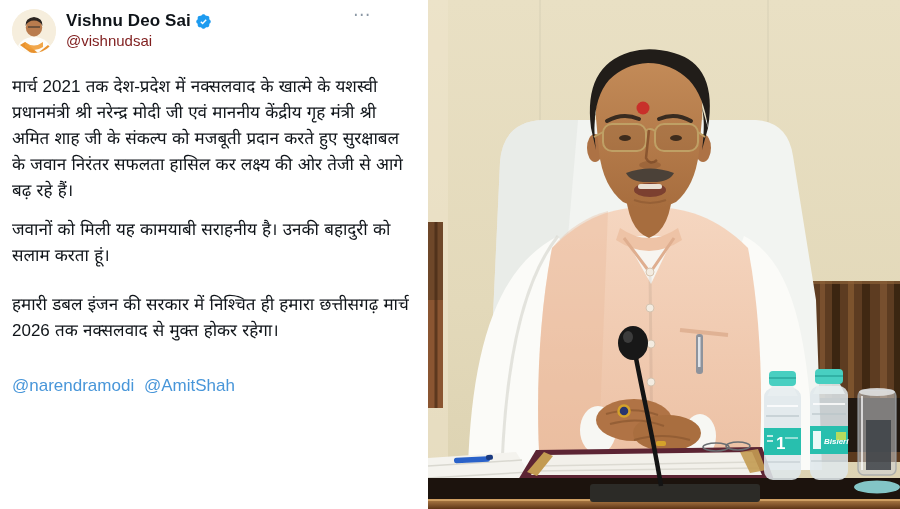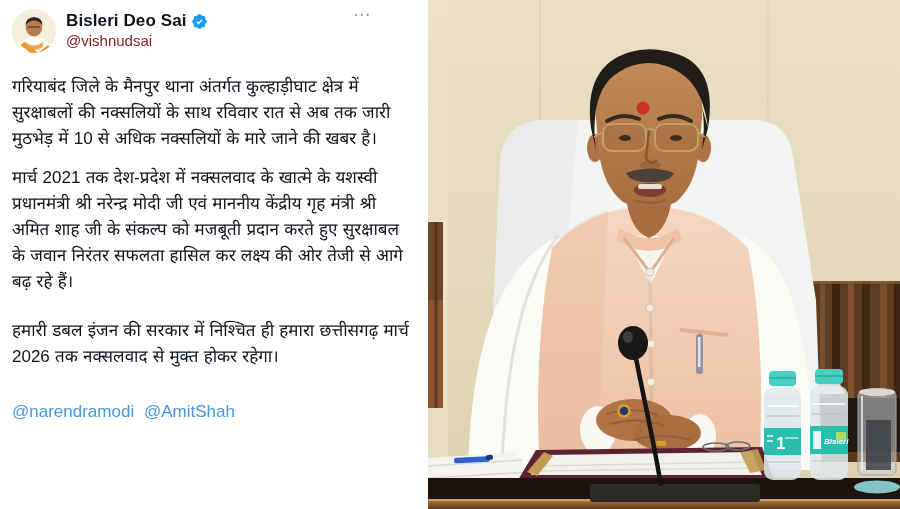--- a/index.html
+++ b/index.html
@@ -58,35 +58,35 @@
         <path d="M 8,36 L 19,44 L 26,44 L 13,33 Z" fill="#e8922e"></path>
         <path d="M 36,36 L 26,44 L 33,44 L 39,39 Z" fill="#e8922e"></path>
         <path d="M 13,33 Q 22,40 31,33 L 31,38 Q 22,44 13,38 Z" fill="#ef9d36" opacity=".9"></path>
         <ellipse cx="22" cy="18.5" rx="8.2" ry="9" fill="#b97c4e"></ellipse>
         <path d="M 13.5,17 Q 13,9 22,8 Q 31,9 30.5,17 Q 28,11.5 22,11.5 Q 16,11.5 13.5,17 Z" fill="#2b2420"></path>
         <line x1="16" y1="18" x2="28" y2="18" stroke="#5a4636" stroke-width="1.3"></line>
       </svg>
     </div>
     <div class="author-block">
       <div class="author-name-row">
-        <span class="author-name">Bisleri Deo Sai</span>
+        <span class="author-name">Vishnu Deo Sai</span>
         <svg class="badge" viewBox="0 0 24 24">
           <path fill="#1d9bf0" d="M22.25 12c0-1.43-.88-2.67-2.19-3.34.46-1.39.2-2.9-.81-3.91s-2.52-1.27-3.91-.81C14.67 2.63 13.43 1.75 12 1.75s-2.67.88-3.33 2.19c-1.4-.46-2.91-.2-3.92.81s-1.26 2.52-.8 3.91c-1.31.67-2.2 1.91-2.2 3.34s.89 2.67 2.2 3.34c-.46 1.39-.21 2.9.8 3.91s2.52 1.26 3.91.81c.67 1.31 1.91 2.19 3.34 2.19s2.67-.88 3.34-2.19c1.39.45 2.9.2 3.91-.81s1.27-2.52.81-3.91c1.31-.67 2.19-1.91 2.19-3.34z"></path>
           <path fill="#ffffff" d="M10.68 16.1l-3.16-3.16 1.41-1.42 1.75 1.75 4.4-4.4 1.42 1.42-5.82 5.81z"></path>
         </svg>
       </div>
       <span class="author-handle">@vishnudsai</span>
     </div>
   </div>
 
   <div class="more-btn">⋯</div>
 
   <div class="tweet-body">
-    <p>गरियाबंद जिले के मैनपुर थाना अंतर्गत कुल्हाड़ीघाट क्षेत्र में सुरक्षाबलों की नक्सलियों के साथ रविवार रात से अब तक जारी मुठभेड़ में 10 से अधिक नक्सलियों के मारे जाने की खबर है।</p>
     <p>मार्च 2021 तक देश-प्रदेश में नक्सलवाद के खात्मे के यशस्वी प्रधानमंत्री श्री नरेन्द्र मोदी जी एवं माननीय केंद्रीय गृह मंत्री श्री अमित शाह जी के संकल्प को मजबूती प्रदान करते हुए सुरक्षाबल के जवान निरंतर सफलता हासिल कर लक्ष्य की ओर तेजी से आगे बढ़ रहे हैं।</p>
+    <p>जवानों को मिली यह कामयाबी सराहनीय है। उनकी बहादुरी को सलाम करता हूं।</p>
     <p class="gap-before">हमारी डबल इंजन की सरकार में निश्चित ही हमारा छत्तीसगढ़ मार्च 2026 तक नक्सलवाद से मुक्त होकर रहेगा।</p>
     <div class="mentions">
       <a class="mention-link">@narendramodi</a>
       <a class="mention-link">@AmitShah</a>
     </div>
   </div>
 </div>
 
 <div class="photo">
   <svg viewBox="0 0 472 509" width="472" height="509">

